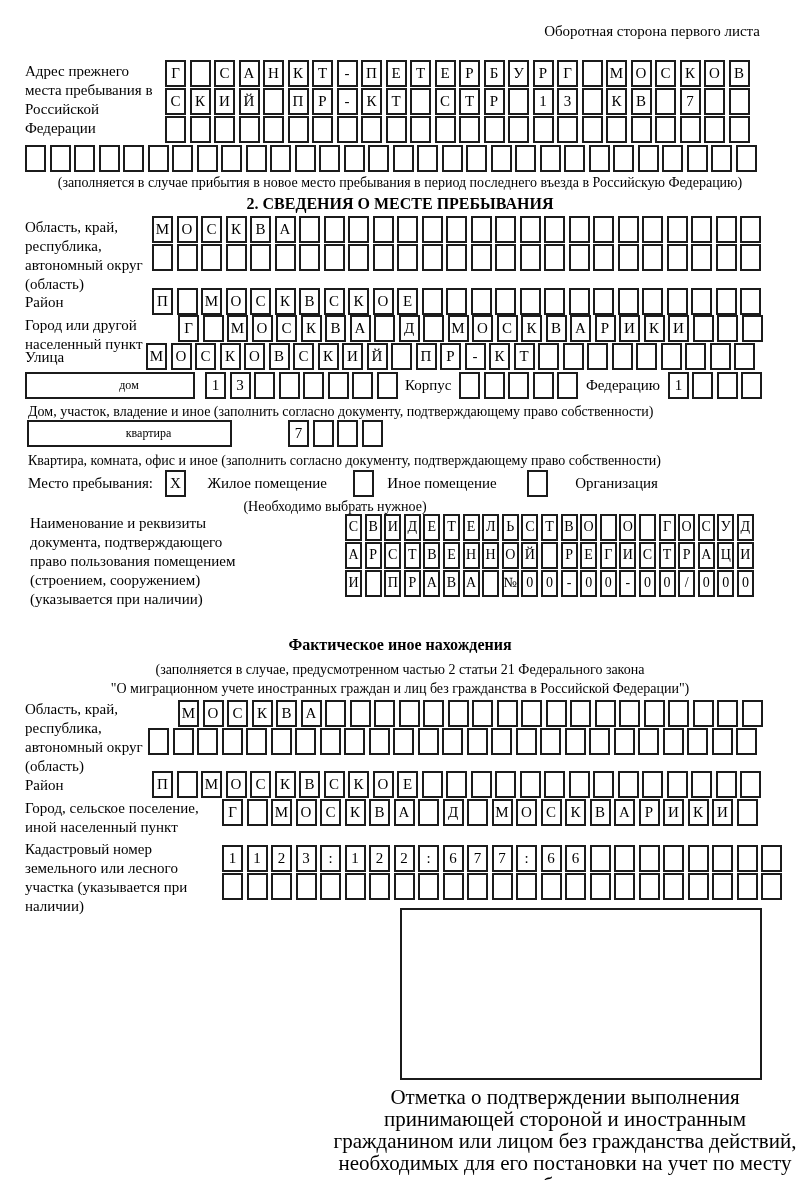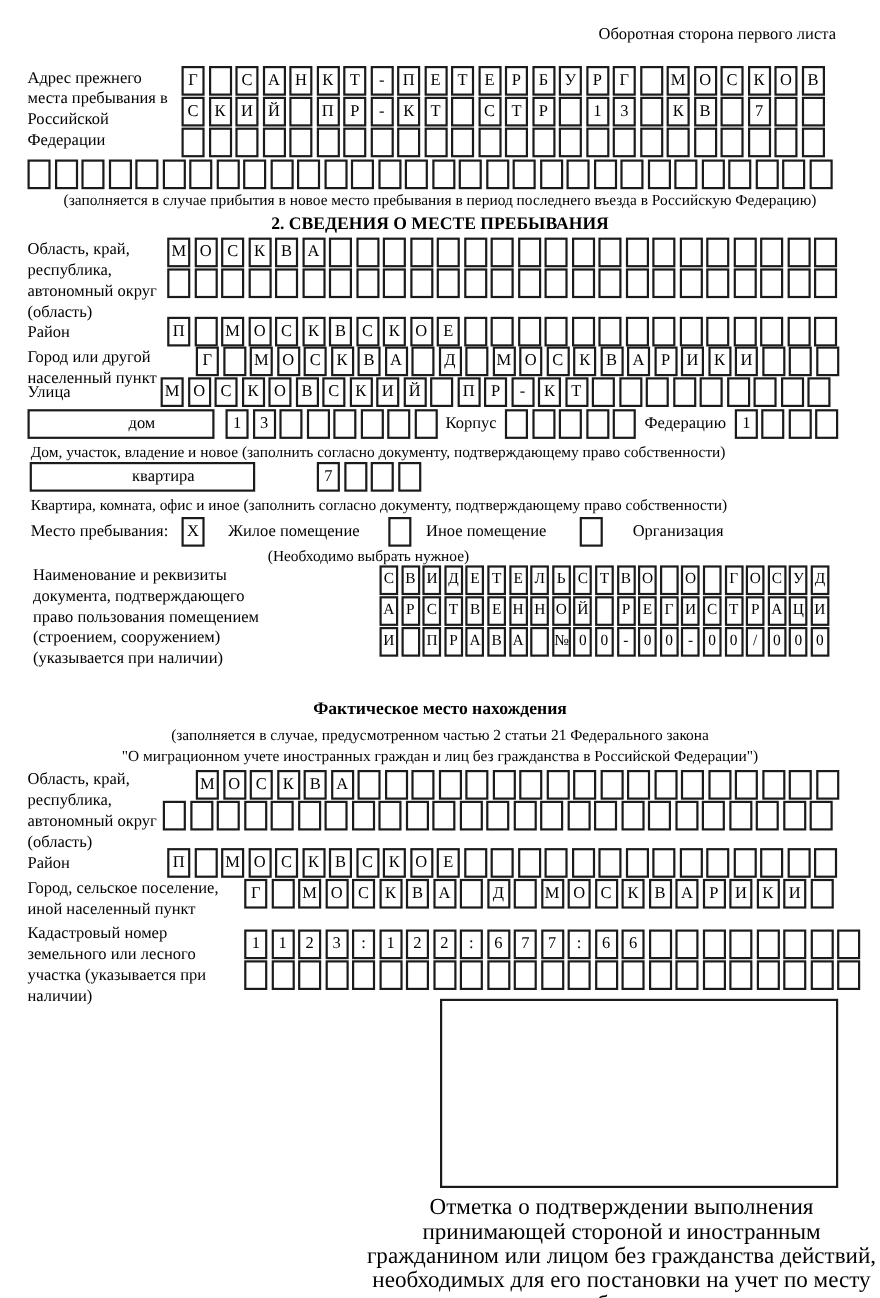--- a/index.html
+++ b/index.html
@@ -9,21 +9,21 @@
   .lbl{font-size:15px;line-height:19px;}
   .note{font-size:14px;line-height:18px;}
   .center{text-align:center;}
   .bold{font-weight:bold;}
   .cells{position:absolute;white-space:nowrap;height:27px;}
   .cell{display:inline-block;box-sizing:border-box;width:21px;height:27px;
         border:2px solid #1b1b1b;margin-right:3.5px;text-align:center;
         font-size:15px;line-height:22px;vertical-align:top;background:#fff;}
   .sm .cell{width:17px;margin-right:2.6px;font-size:14px;}
   .labelbox{box-sizing:border-box;border:2px solid #1b1b1b;height:27px;
-        display:flex;align-items:center;justify-content:center;font-size:15px;padding-left:38px;}
+        display:flex;align-items:center;justify-content:center;font-size:12px;padding-left:38px;}
   .hrow{position:absolute;display:flex;align-items:center;}
   .inlinecells{position:static;display:inline-block;}
   .stampbox{position:absolute;border:2px solid #1b1b1b;background:#fff;}
 </style>
 </head>
 <body>
 
 <div class="abs lbl" style="top:22px;right:40px;">Оборотная сторона первого листа</div>
 
 <div class="abs lbl" style="left:25px;top:62px;width:132px;">Адрес прежнего места пребывания в Российской Федерации</div>
@@ -49,21 +49,21 @@
 <div class="cells" style="left:146px;top:343px;"><span class="cell">М</span><span class="cell">О</span><span class="cell">С</span><span class="cell">К</span><span class="cell">О</span><span class="cell">В</span><span class="cell">С</span><span class="cell">К</span><span class="cell">И</span><span class="cell">Й</span><span class="cell"></span><span class="cell">П</span><span class="cell">Р</span><span class="cell">-</span><span class="cell">К</span><span class="cell">Т</span><span class="cell"></span><span class="cell"></span><span class="cell"></span><span class="cell"></span><span class="cell"></span><span class="cell"></span><span class="cell"></span><span class="cell"></span><span class="cell"></span></div>
 
 <div class="hrow" style="left:25px;top:372px;">
   <div class="labelbox" style="width:170px;margin-right:10px;">дом</div>
   <div class="cells inlinecells" style="margin-right:4px;"><span class="cell">1</span><span class="cell">3</span><span class="cell"></span><span class="cell"></span><span class="cell"></span><span class="cell"></span><span class="cell"></span><span class="cell"></span></div>
   <span class="lbl" style="margin-right:8px;">Корпус</span>
   <div class="cells inlinecells" style="margin-right:4px;"><span class="cell"></span><span class="cell"></span><span class="cell"></span><span class="cell"></span><span class="cell"></span></div>
   <span class="lbl" style="margin-right:8px;">Федерацию</span>
   <div class="cells inlinecells"><span class="cell">1</span><span class="cell"></span><span class="cell"></span><span class="cell"></span></div>
 </div>
-<div class="abs note" style="left:28px;top:403px;">Дом, участок, владение и новое (заполнить согласно документу, подтверждающему право собственности)</div>
+<div class="abs note" style="left:28px;top:403px;">Дом, участок, владение и иное (заполнить согласно документу, подтверждающему право собственности)</div>
 
 <div class="hrow" style="left:27px;top:420px;gap:46px;">
   <div class="labelbox" style="width:205px;margin-right:10px;">квартира</div>
   <div class="cells inlinecells"><span class="cell">7</span><span class="cell"></span><span class="cell"></span><span class="cell"></span></div>
 </div>
 <div class="abs note" style="left:28px;top:452px;">Квартира, комната, офис и иное (заполнить согласно документу, подтверждающему право собственности)</div>
 
 <div class="hrow" style="left:28px;top:470px;">
   <span class="lbl" style="margin-right:12px;">Место пребывания:</span>
   <span class="cell">X</span>
@@ -73,21 +73,21 @@
   <span class="cell"></span>
   <span class="lbl" style="margin-left:24px;">Организация</span>
 </div>
 <div class="abs note center" style="left:25px;top:498px;width:620px;">(Необходимо выбрать нужное)</div>
 
 <div class="abs lbl" style="left:30px;top:514px;width:230px;">Наименование и реквизиты документа, подтверждающего право пользования помещением (строением, сооружением) (указывается при наличии)</div>
 <div class="cells sm" style="left:345px;top:514px;"><span class="cell">С</span><span class="cell">В</span><span class="cell">И</span><span class="cell">Д</span><span class="cell">Е</span><span class="cell">Т</span><span class="cell">Е</span><span class="cell">Л</span><span class="cell">Ь</span><span class="cell">С</span><span class="cell">Т</span><span class="cell">В</span><span class="cell">О</span><span class="cell"></span><span class="cell">О</span><span class="cell"></span><span class="cell">Г</span><span class="cell">О</span><span class="cell">С</span><span class="cell">У</span><span class="cell">Д</span></div>
 <div class="cells sm" style="left:345px;top:542px;"><span class="cell">А</span><span class="cell">Р</span><span class="cell">С</span><span class="cell">Т</span><span class="cell">В</span><span class="cell">Е</span><span class="cell">Н</span><span class="cell">Н</span><span class="cell">О</span><span class="cell">Й</span><span class="cell"></span><span class="cell">Р</span><span class="cell">Е</span><span class="cell">Г</span><span class="cell">И</span><span class="cell">С</span><span class="cell">Т</span><span class="cell">Р</span><span class="cell">А</span><span class="cell">Ц</span><span class="cell">И</span></div>
 <div class="cells sm" style="left:345px;top:570px;"><span class="cell">И</span><span class="cell"></span><span class="cell">П</span><span class="cell">Р</span><span class="cell">А</span><span class="cell">В</span><span class="cell">А</span><span class="cell"></span><span class="cell">№</span><span class="cell">0</span><span class="cell">0</span><span class="cell">-</span><span class="cell">0</span><span class="cell">0</span><span class="cell">-</span><span class="cell">0</span><span class="cell">0</span><span class="cell">/</span><span class="cell">0</span><span class="cell">0</span><span class="cell">0</span></div>
 
-<div class="abs bold center" style="left:0;top:636px;width:800px;font-size:16px;">Фактическое место нахождения</div>
+<div class="abs bold center" style="left:0;top:636px;width:800px;font-size:16px;">Фактическое иное нахождения</div>
 <div class="abs note center" style="left:0;top:661px;width:800px;">(заполняется в случае, предусмотренном частью 2 статьи 21 Федерального закона</div>
 <div class="abs note center" style="left:0;top:680px;width:800px;">"О миграционном учете иностранных граждан и лиц без гражданства в Российской Федерации")</div>
 
 <div class="abs lbl" style="left:25px;top:700px;width:150px;">Область, край, республика, автономный округ (область)</div>
 <div class="cells" style="left:178px;top:700px;"><span class="cell">М</span><span class="cell">О</span><span class="cell">С</span><span class="cell">К</span><span class="cell">В</span><span class="cell">А</span><span class="cell"></span><span class="cell"></span><span class="cell"></span><span class="cell"></span><span class="cell"></span><span class="cell"></span><span class="cell"></span><span class="cell"></span><span class="cell"></span><span class="cell"></span><span class="cell"></span><span class="cell"></span><span class="cell"></span><span class="cell"></span><span class="cell"></span><span class="cell"></span><span class="cell"></span><span class="cell"></span></div>
 <div class="cells" style="left:148px;top:728px;"><span class="cell"></span><span class="cell"></span><span class="cell"></span><span class="cell"></span><span class="cell"></span><span class="cell"></span><span class="cell"></span><span class="cell"></span><span class="cell"></span><span class="cell"></span><span class="cell"></span><span class="cell"></span><span class="cell"></span><span class="cell"></span><span class="cell"></span><span class="cell"></span><span class="cell"></span><span class="cell"></span><span class="cell"></span><span class="cell"></span><span class="cell"></span><span class="cell"></span><span class="cell"></span><span class="cell"></span><span class="cell"></span></div>
 
 <div class="abs lbl" style="left:25px;top:776px;">Район</div>
 <div class="cells" style="left:152px;top:771px;"><span class="cell">П</span><span class="cell"></span><span class="cell">М</span><span class="cell">О</span><span class="cell">С</span><span class="cell">К</span><span class="cell">В</span><span class="cell">С</span><span class="cell">К</span><span class="cell">О</span><span class="cell">Е</span><span class="cell"></span><span class="cell"></span><span class="cell"></span><span class="cell"></span><span class="cell"></span><span class="cell"></span><span class="cell"></span><span class="cell"></span><span class="cell"></span><span class="cell"></span><span class="cell"></span><span class="cell"></span><span class="cell"></span><span class="cell"></span></div>
 

